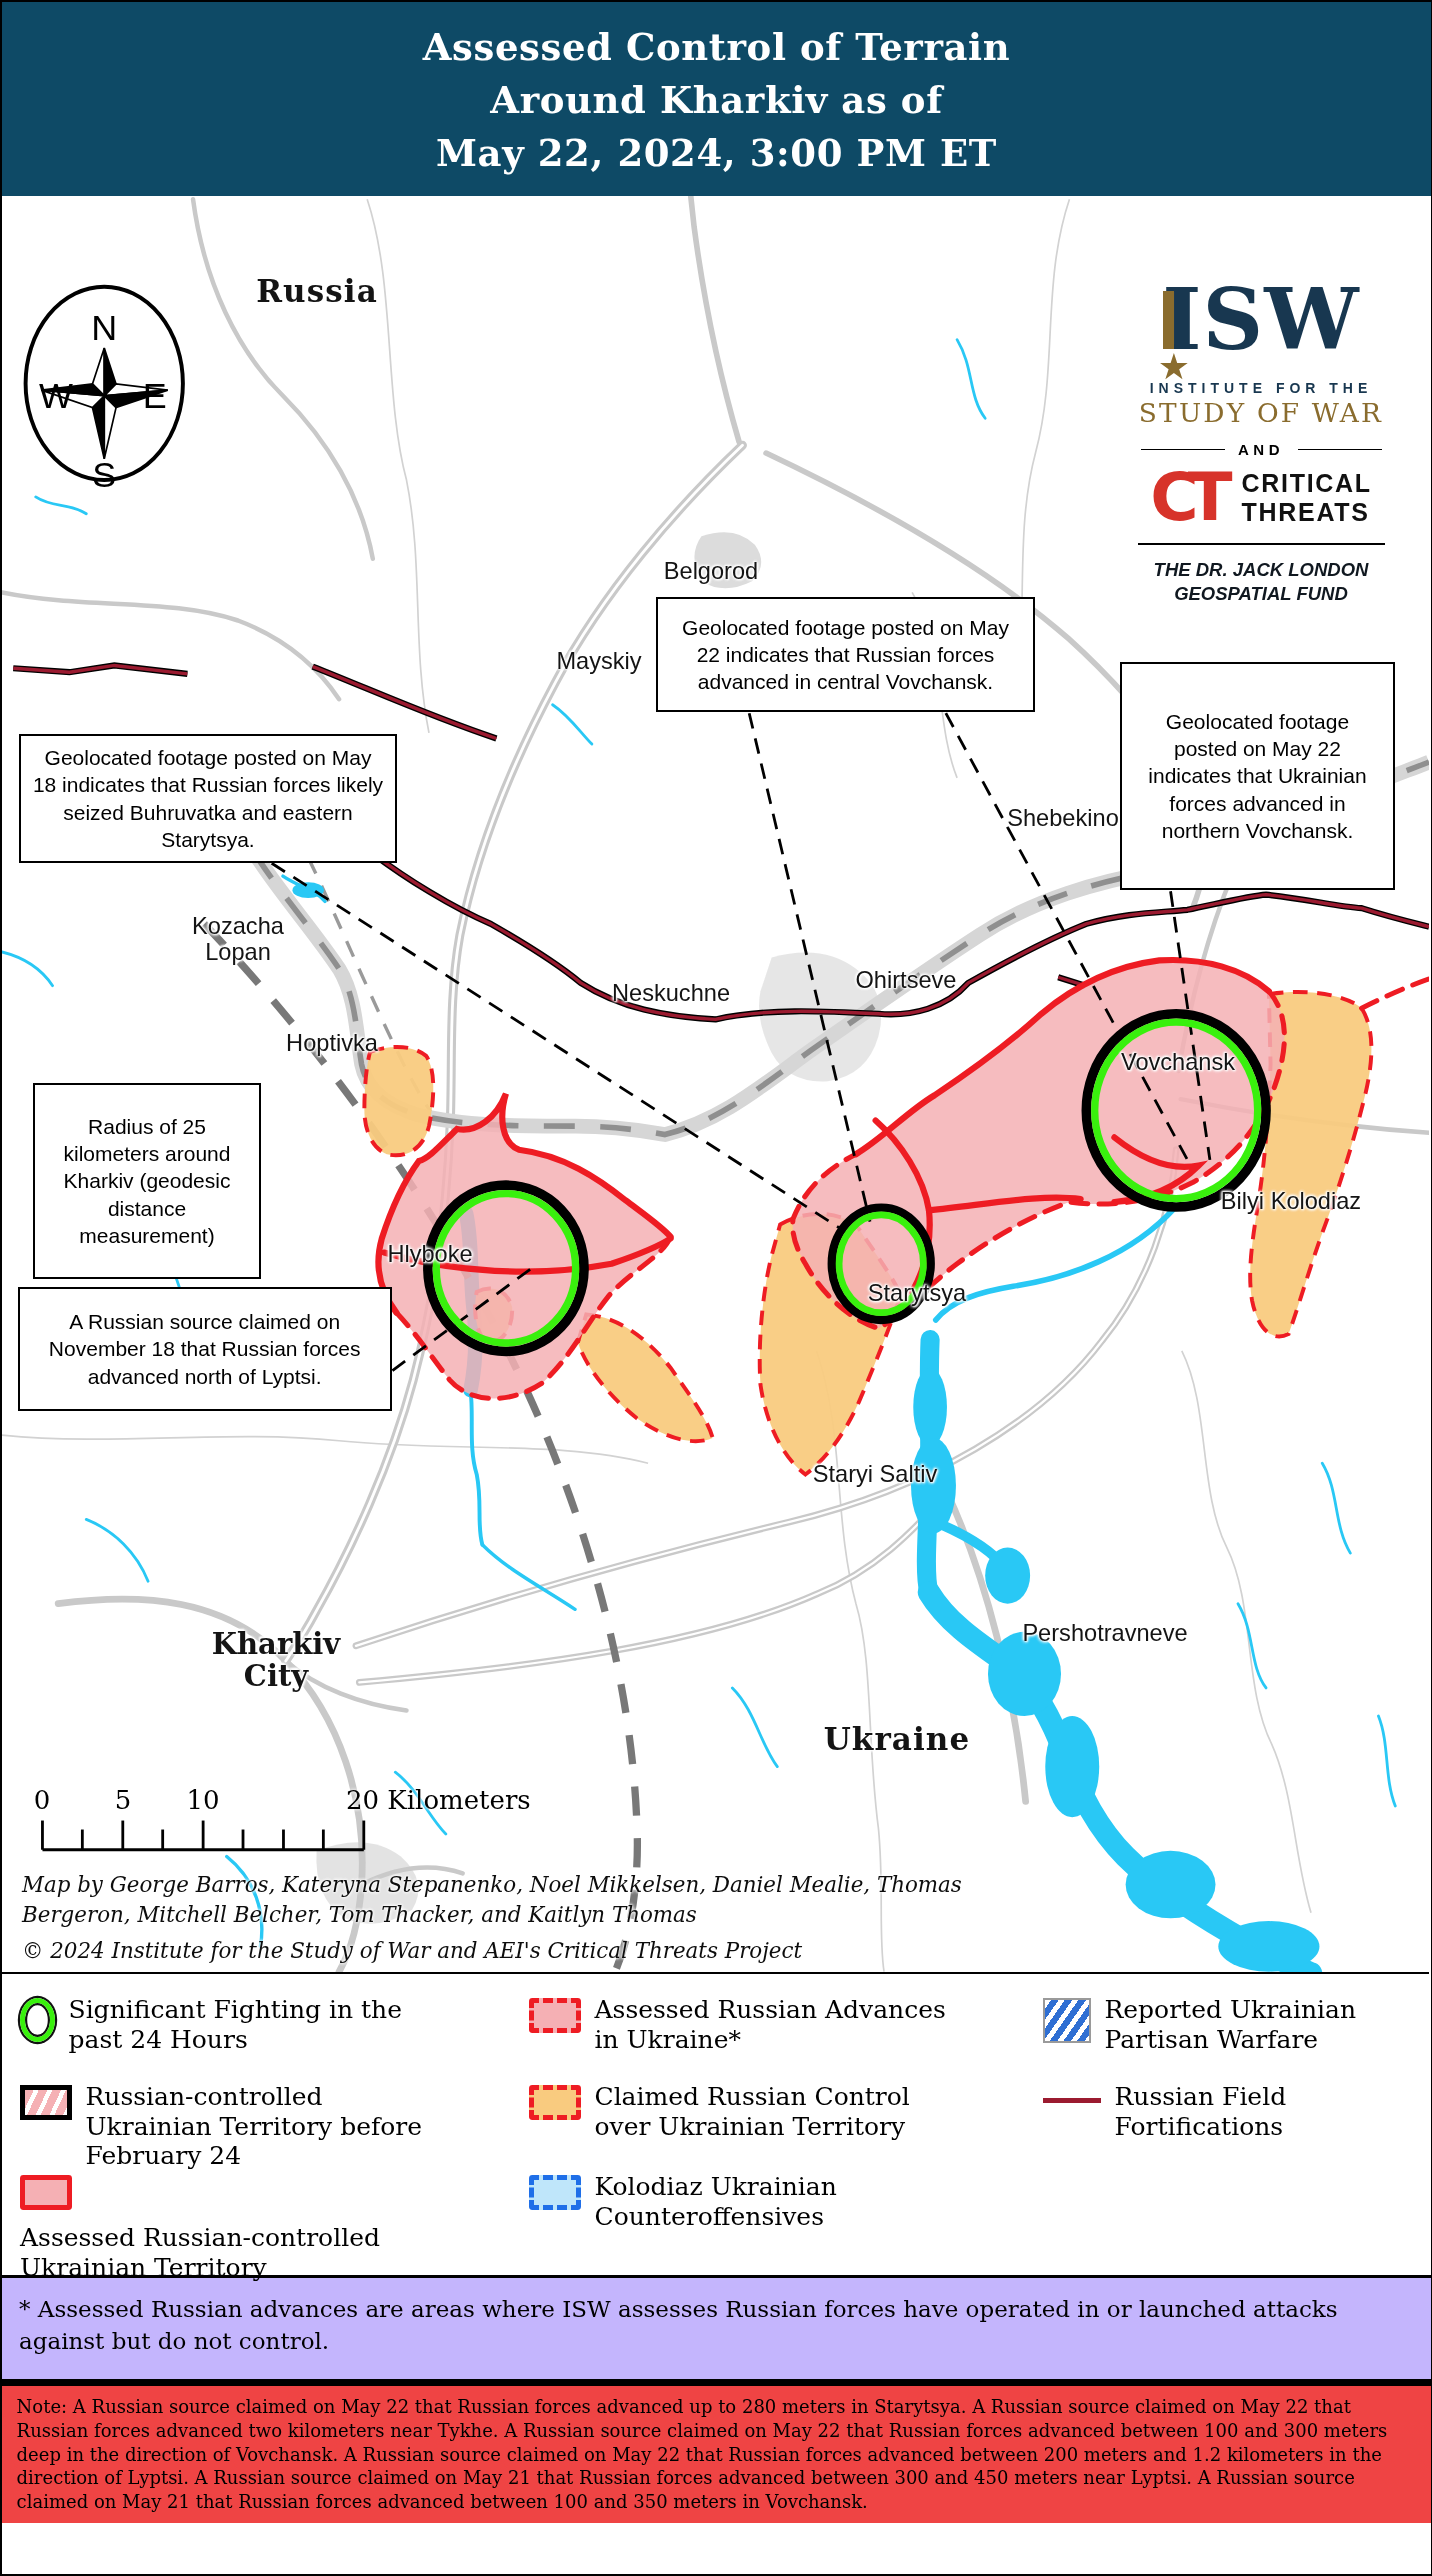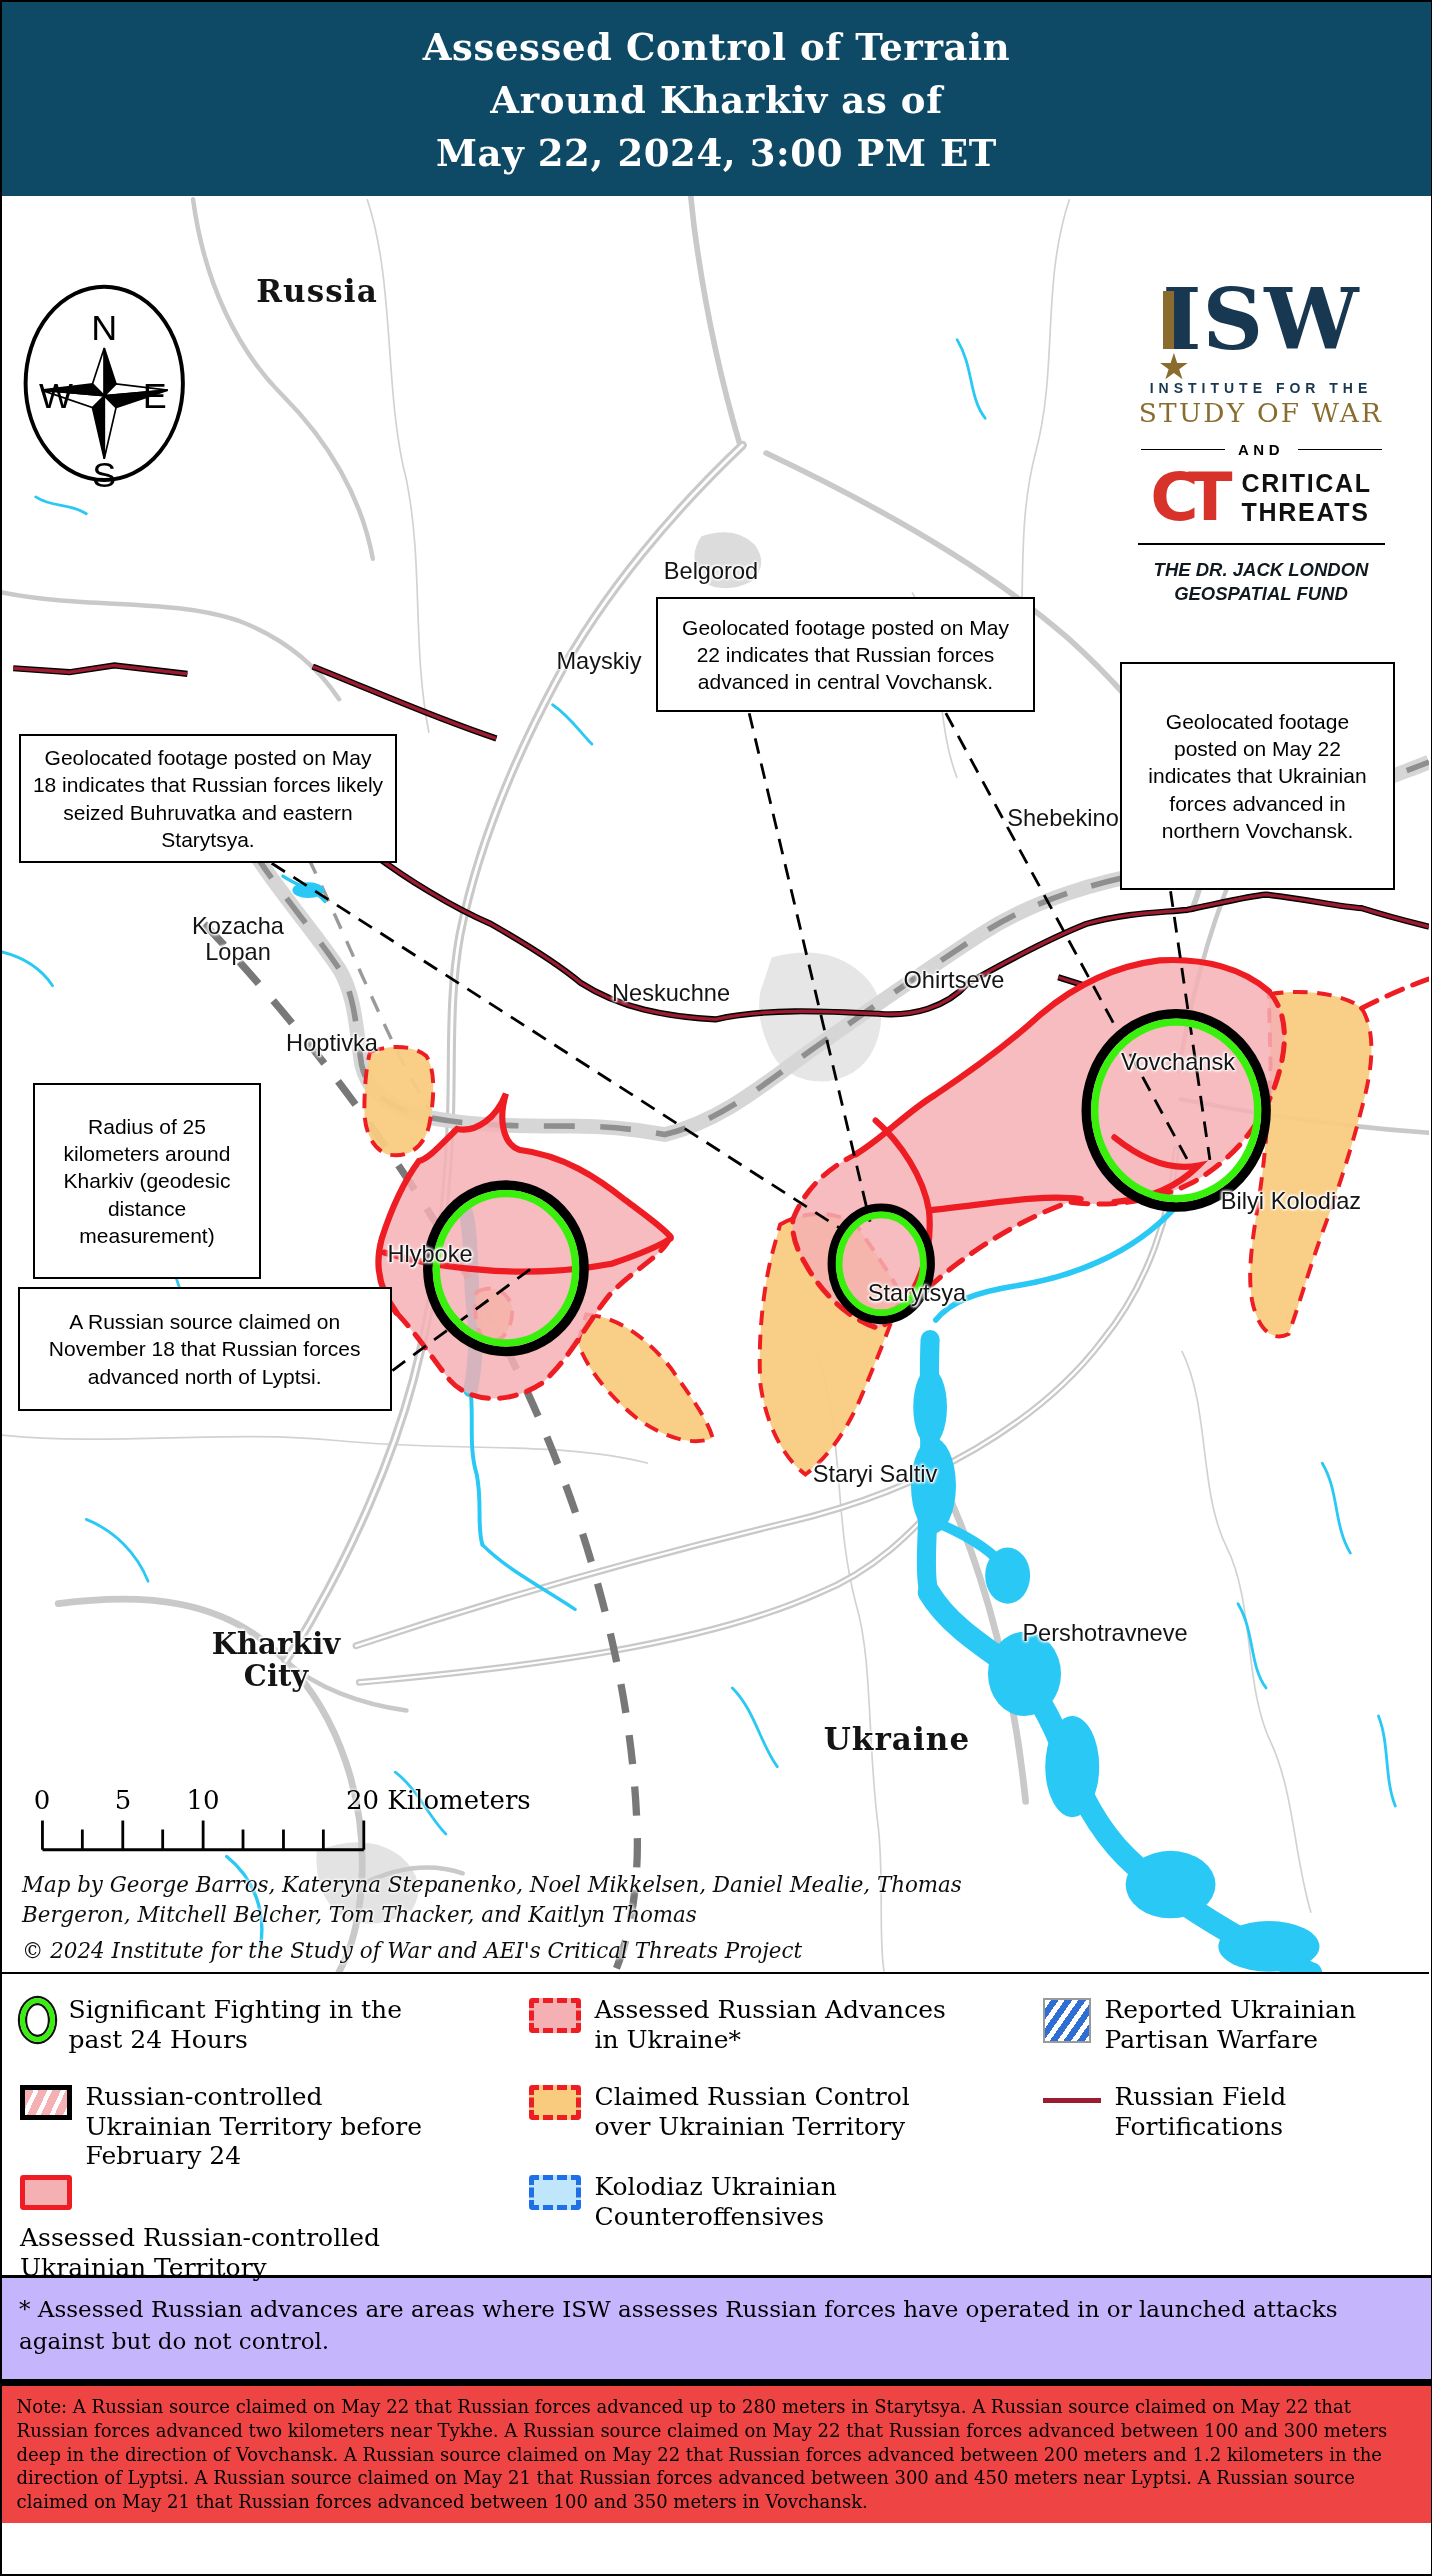--- a/index.html
+++ b/index.html
@@ -257,21 +257,21 @@
 
     <div class="lbl country" style="left:315px;top:95px;">Russia</div>
     <div class="lbl country" style="left:895px;top:1543px;">Ukraine</div>
     <div class="lbl city wrap" style="left:274px;top:1464px;width:163px;">Kharkiv City</div>
     <div class="lbl" style="left:709px;top:375px;">Belgorod</div>
     <div class="lbl" style="left:597px;top:465px;">Mayskiy</div>
     <div class="lbl" style="left:1061px;top:622px;">Shebekino</div>
     <div class="lbl wrap" style="left:236px;top:743px;width:146px;">Kozacha Lopan</div>
     <div class="lbl" style="left:330px;top:847px;">Hoptivka</div>
     <div class="lbl" style="left:669px;top:797px;">Neskuchne</div>
-    <div class="lbl" style="left:904px;top:784px;margin-left:48px;">Ohirtseve</div>
+    <div class="lbl" style="left:904px;top:784px;">Ohirtseve</div>
     <div class="lbl" style="left:1176px;top:866px;">Vovchansk</div>
     <div class="lbl" style="left:428px;top:1058px;">Hlyboke</div>
     <div class="lbl" style="left:915px;top:1097px;">Starytsya</div>
     <div class="lbl" style="left:1289px;top:1005px;">Bilyi Kolodiaz</div>
     <div class="lbl" style="left:873px;top:1278px;">Staryi Saltiv</div>
     <div class="lbl" style="left:1103px;top:1437px;">Pershotravneve</div>
 
     <div class="callout" style="left:654px;top:401px;width:379px;height:115px;">
       <span>Geolocated footage posted on May 22 indicates that Russian forces advanced in central Vovchansk.</span>
     </div>

